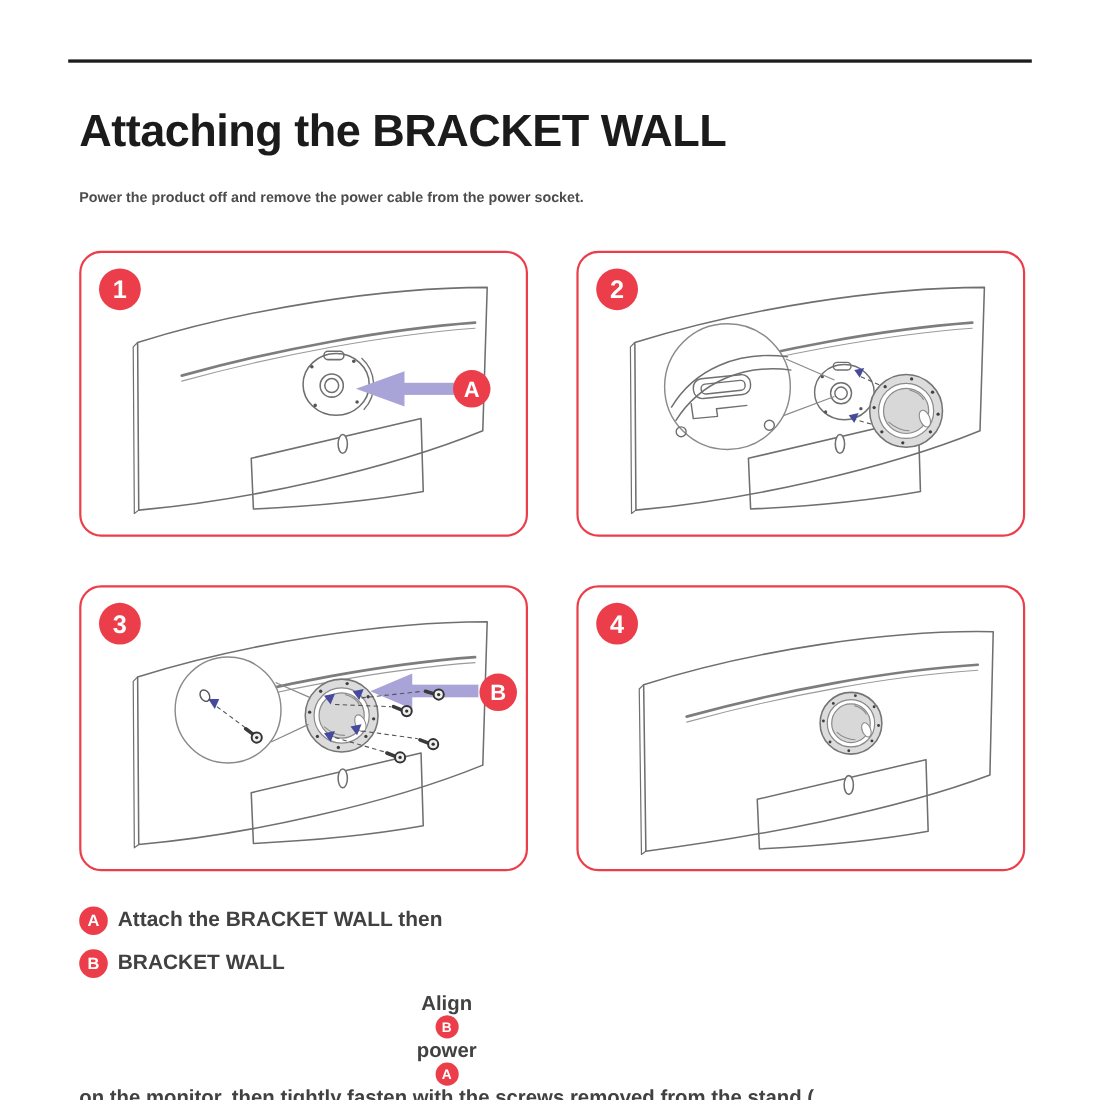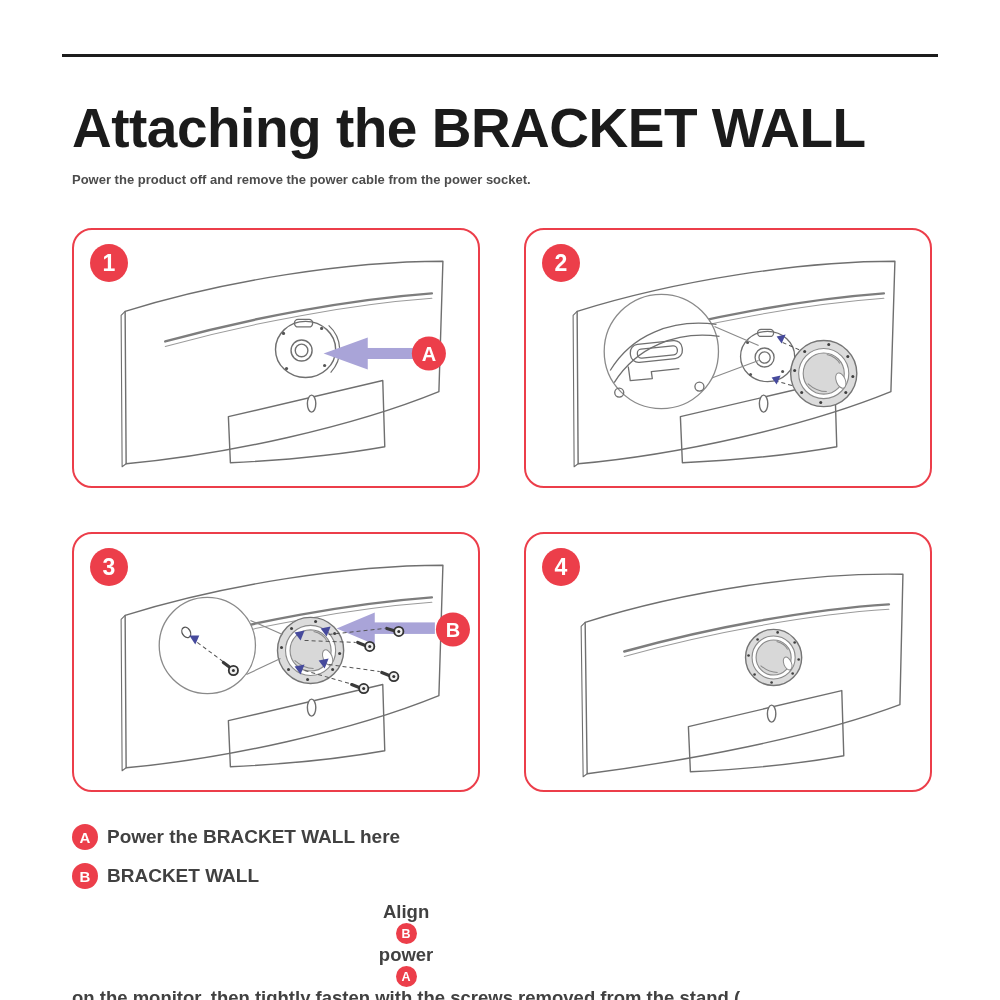--- a/index.html
+++ b/index.html
@@ -3,21 +3,21 @@
 <meta charset="utf-8">
 <style>
   html,body{margin:0;padding:0;background:#ffffff;}
   .page{
     position:relative;width:1000px;height:1000px;background:#ffffff;
     font-family:"Liberation Sans","DejaVu Sans",sans-serif;overflow:hidden;
   }
   .top-rule{position:absolute;left:62px;top:54px;width:876px;height:3px;background:#1c1c1c;}
   .title{
     position:absolute;left:72px;top:96px;margin:0;
-    font-size:55px;font-weight:700;color:#1b1b1b;letter-spacing:-0.5px;
+    font-size:41px;font-weight:700;color:#1b1b1b;letter-spacing:-0.5px;
   }
   .subtitle{
     position:absolute;left:72px;top:172px;margin:0;
     font-size:13px;font-weight:600;color:#4c4c4c;
   }
   .panel{
     position:absolute;width:408px;height:260px;box-sizing:border-box;
     border:2.5px solid var(--red,#ec3e4a);border-radius:20px;background:#fff;
   }
   .panel svg{position:absolute;left:0;top:0;width:100%;height:100%;}
@@ -270,21 +270,21 @@
             <circle cx="228" cy="140" r="1.3"></circle>
           <circle cx="222" cy="121" r="1.3"></circle>
             <circle cx="231" cy="105" r="1.3"></circle>
         </g>
       </g>
     </svg>
   </div>
 
   <div class="legend-row" id="legend-a">
     <span class="legend-badge">A</span>
-    <span>Power the BRACKET WALL here</span>
+    <span>Attach the BRACKET WALL then</span>
   </div>
   <div class="legend-row" id="legend-b">
     <span class="legend-badge">B</span>
     <span>BRACKET WALL</span>
   </div>
   <div class="align-row">
     <span>Align</span>
     <span class="mini-badge">B</span>
     <span>power</span>
     <span class="mini-badge">A</span>

